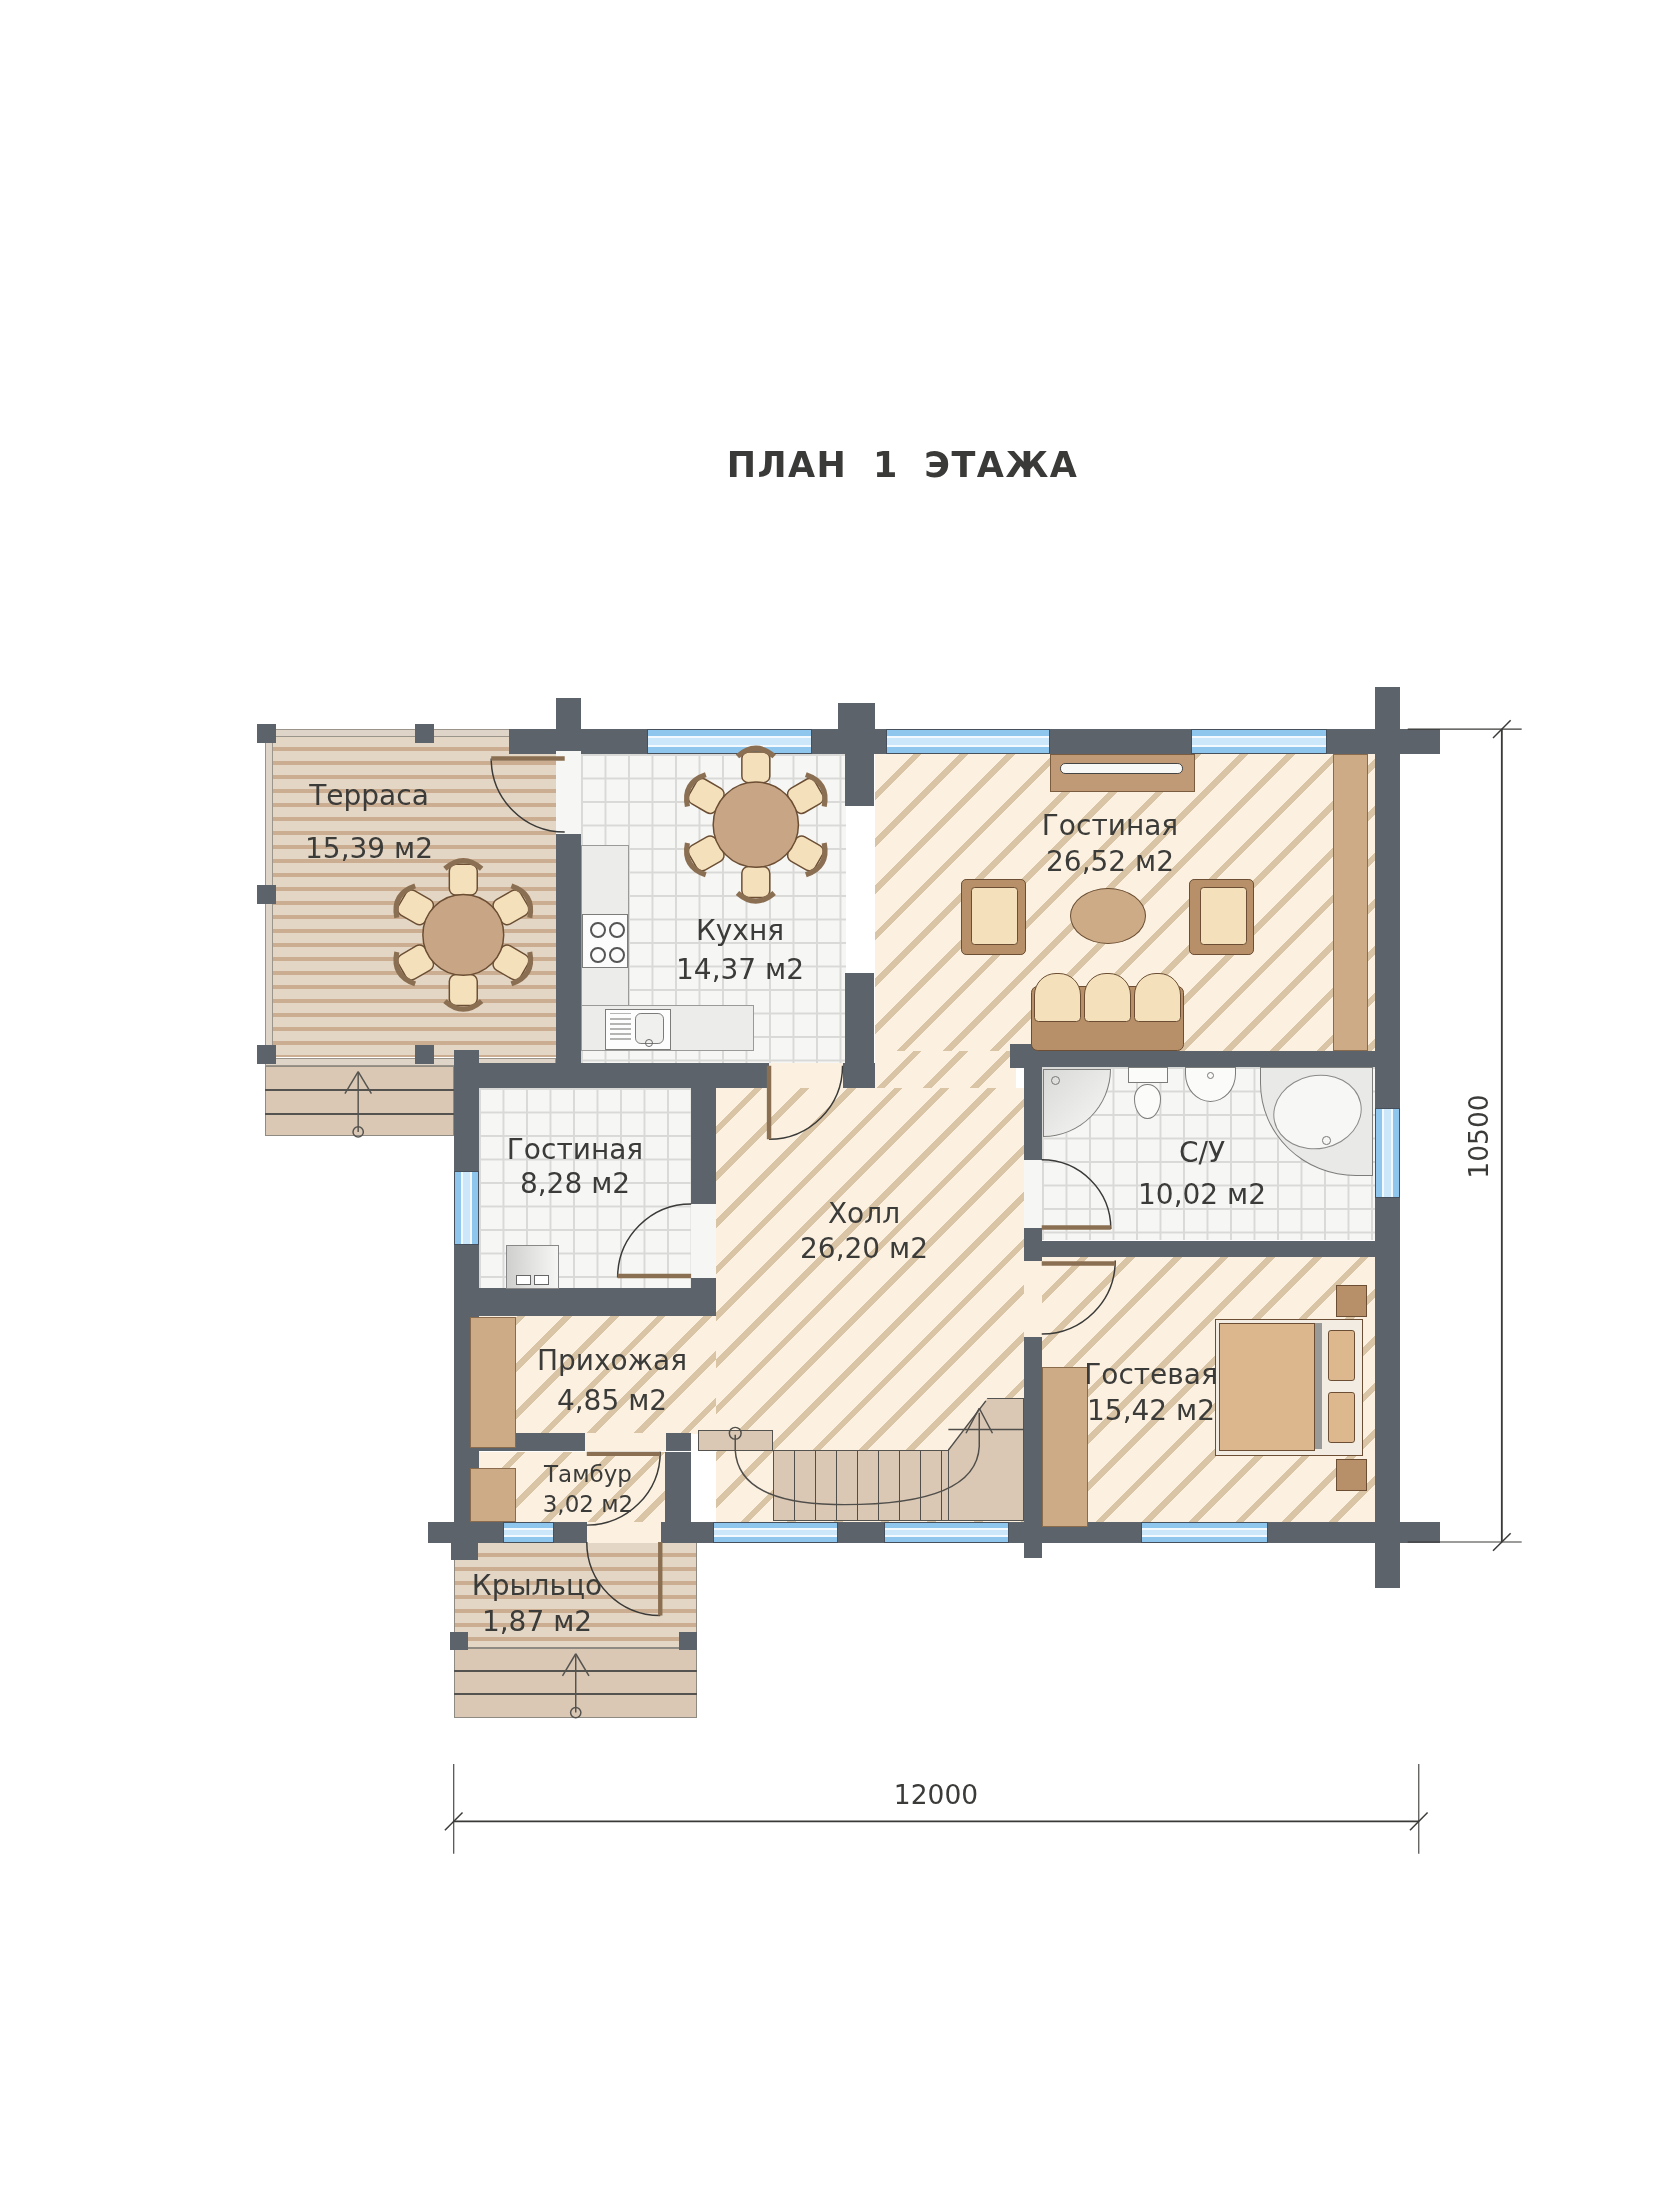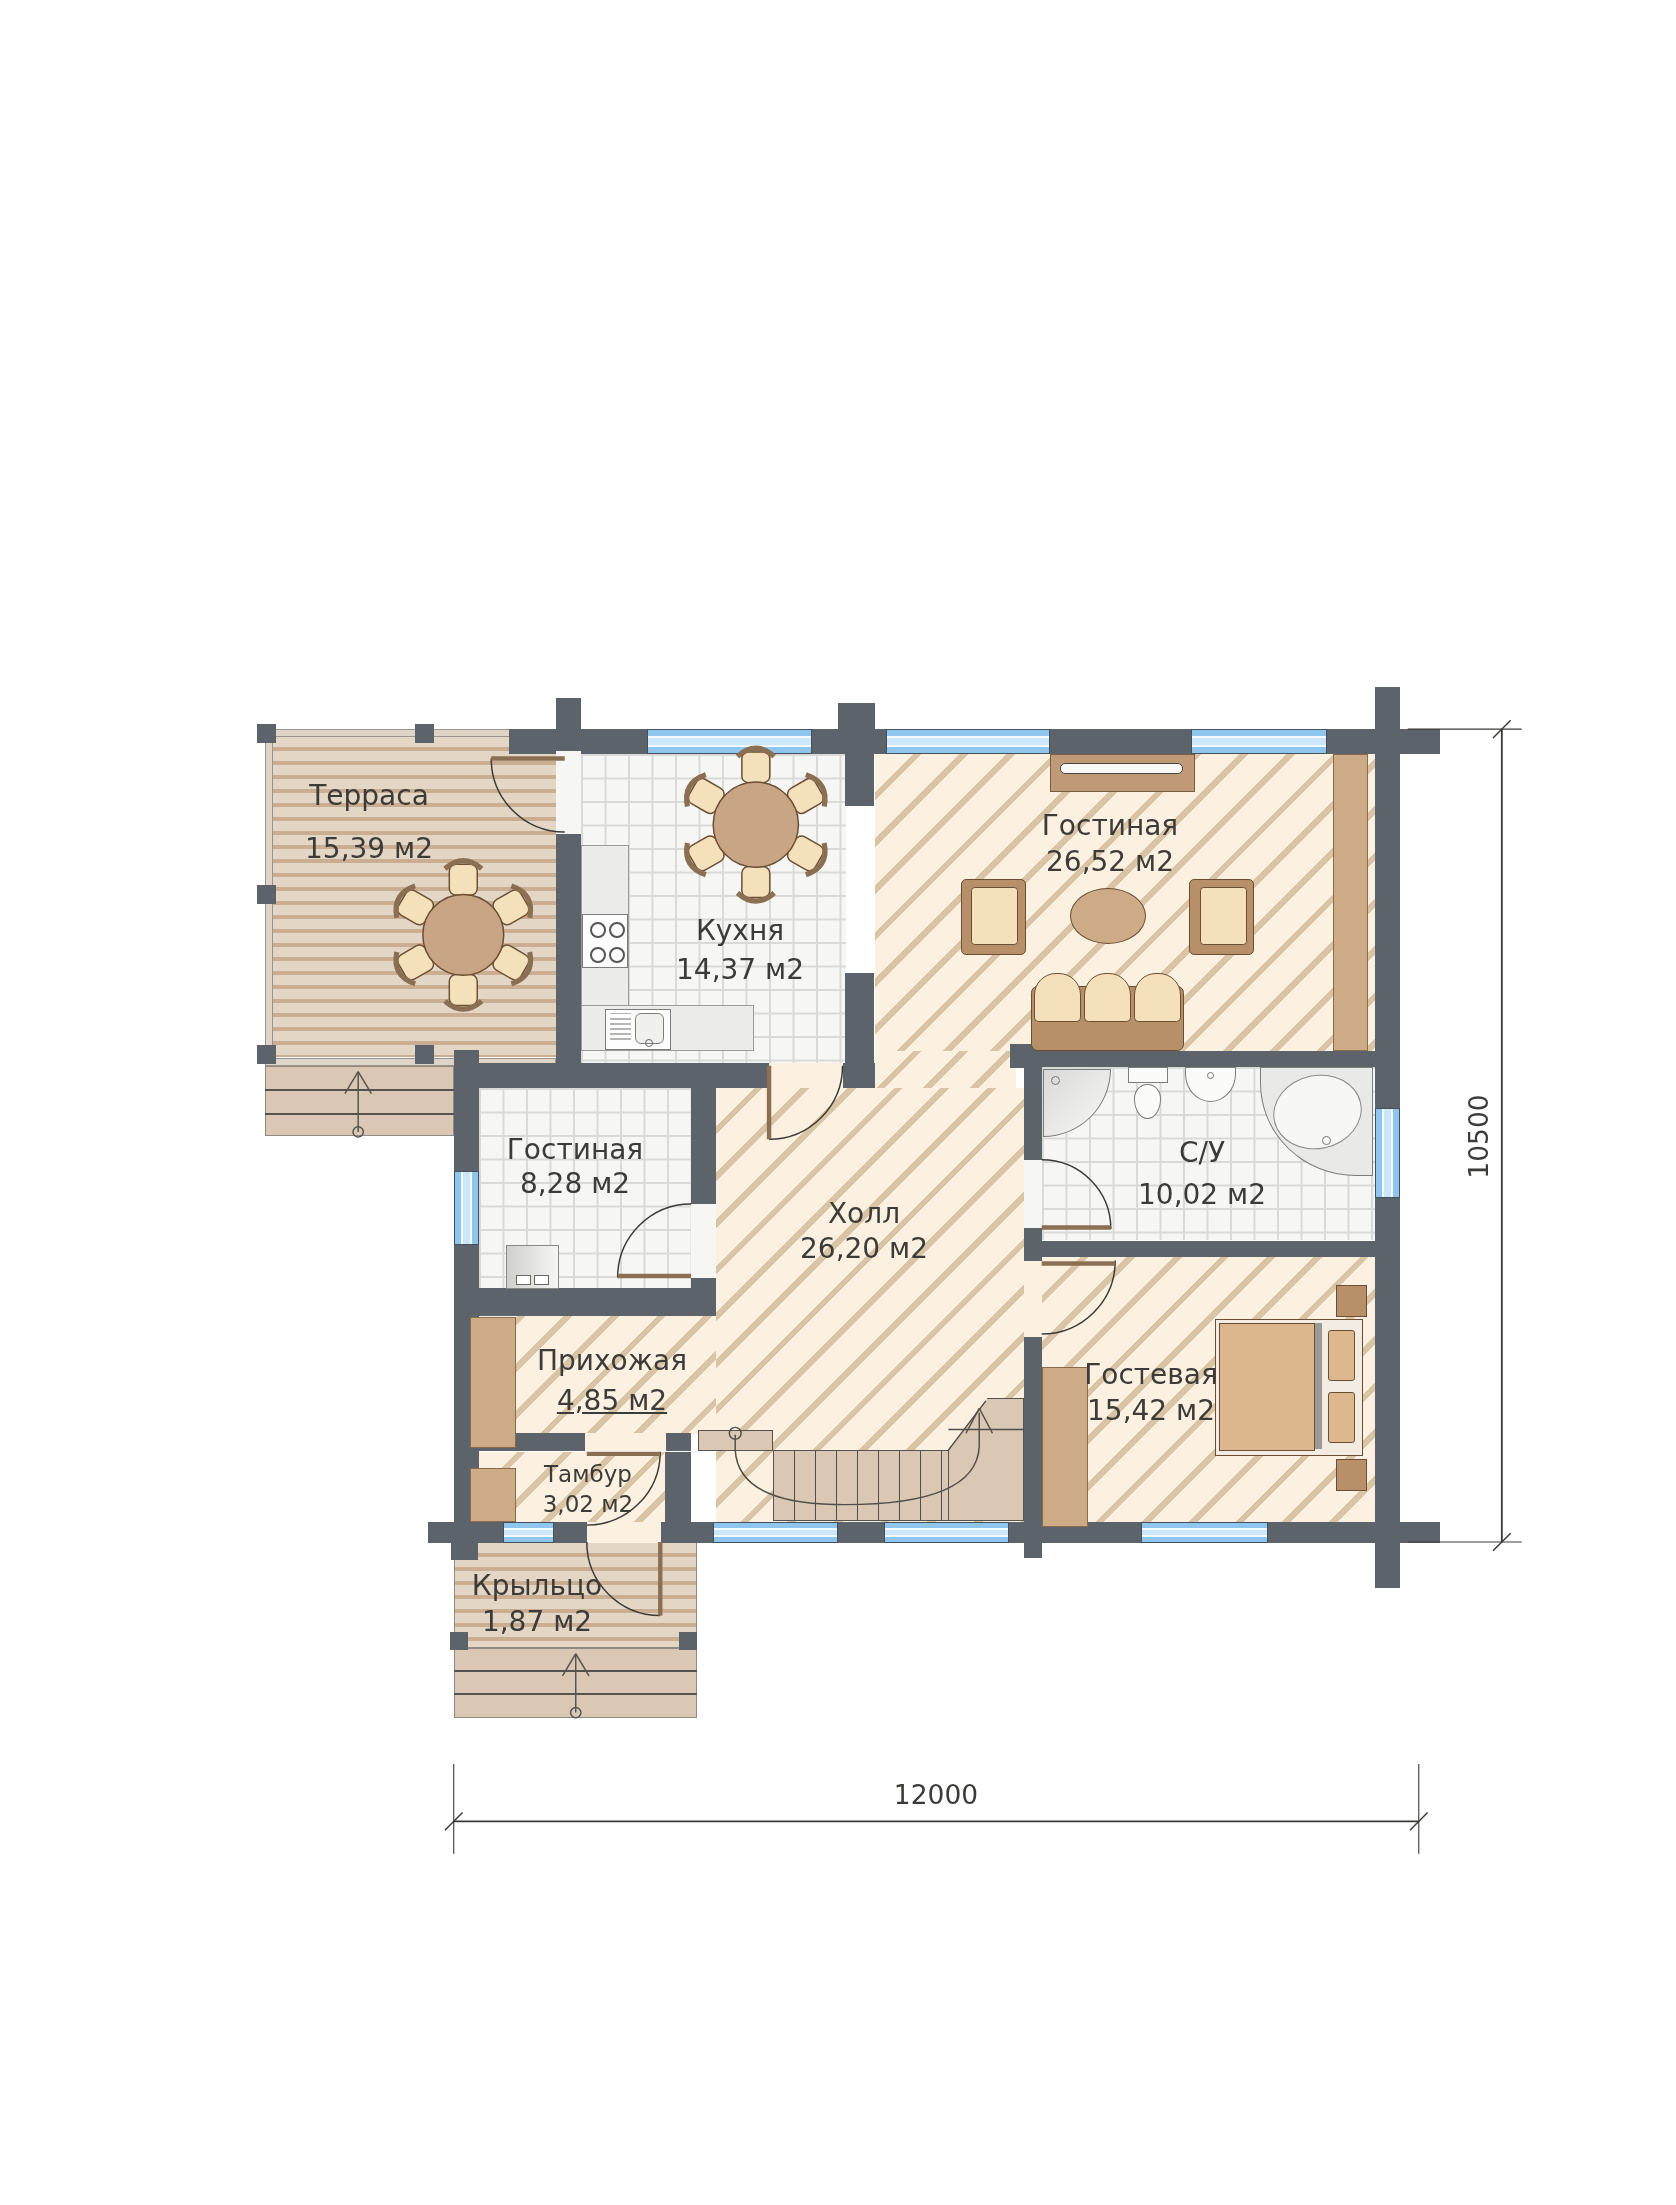--- a/index.html
+++ b/index.html
@@ -30,20 +30,21 @@
   .title{position:absolute;font-size:35px;font-weight:bold;color:#3a3a38;
          letter-spacing:1.5px;word-spacing:11.8px;text-align:center;}
   .dim{position:absolute;font-size:26.5px;color:#3b3b39;text-align:center;}
   svg{position:absolute;left:0;top:0;}
 </style>
 </head>
 <body>
 
 <div class="page">
 
+  <div class="title abs" style="left:682px;top:445px;width:441px;">ПЛАН 1 ЭТАЖА</div>
 
   <div class="wood" style="left:273px;top:737px;width:283px;height:320px;"></div>
   <div class="rail" style="left:265px;top:729px;width:8px;height:337px;"></div>
   <div class="rail" style="left:265px;top:729px;width:291px;height:8px;"></div>
   <div class="rail" style="left:265px;top:1058px;width:291px;height:8px;"></div>
   <div class="post" style="left:257px;top:724px;"></div>
   <div class="post" style="left:415px;top:724px;"></div>
   <div class="post" style="left:257px;top:885px;"></div>
   <div class="post" style="left:257px;top:1045px;"></div>
   <div class="post" style="left:415px;top:1045px;"></div>
@@ -306,21 +307,21 @@
   <div class="lbl" style="left:659px;top:953px;">14,37 м2</div>
   <div class="lbl" style="left:1029px;top:809px;">Гостиная</div>
   <div class="lbl" style="left:1029px;top:845px;">26,52 м2</div>
   <div class="lbl" style="left:494px;top:1133px;">Гостиная</div>
   <div class="lbl" style="left:494px;top:1167px;">8,28 м2</div>
   <div class="lbl" style="left:783px;top:1197px;">Холл</div>
   <div class="lbl" style="left:783px;top:1232px;">26,20 м2</div>
   <div class="lbl" style="left:1121px;top:1136px;">С/У</div>
   <div class="lbl" style="left:1121px;top:1178px;">10,02 м2</div>
   <div class="lbl" style="left:531px;top:1344px;">Прихожая</div>
-  <div class="lbl" style="left:531px;top:1384px;text-decoration:underline;">4,85 м2</div>
+  <div class="lbl" style="left:531px;top:1384px;">4,85 м2</div>
   <div class="lbl" style="left:1070px;top:1358px;">Гостевая</div>
   <div class="lbl" style="left:1070px;top:1394px;">15,42 м2</div>
   <div class="lbl small" style="left:507px;top:1461px;">Тамбур</div>
   <div class="lbl small" style="left:507px;top:1491px;">3,02 м2</div>
   <div class="lbl" style="left:456px;top:1569px;">Крыльцо</div>
   <div class="lbl" style="left:456px;top:1605px;">1,87 м2</div>
 
   <div class="dim" style="left:1419px;top:1121px;width:118px;transform:rotate(-90deg);">10500</div>
   <div class="dim" style="left:866px;top:1779px;width:140px;">12000</div>
 

